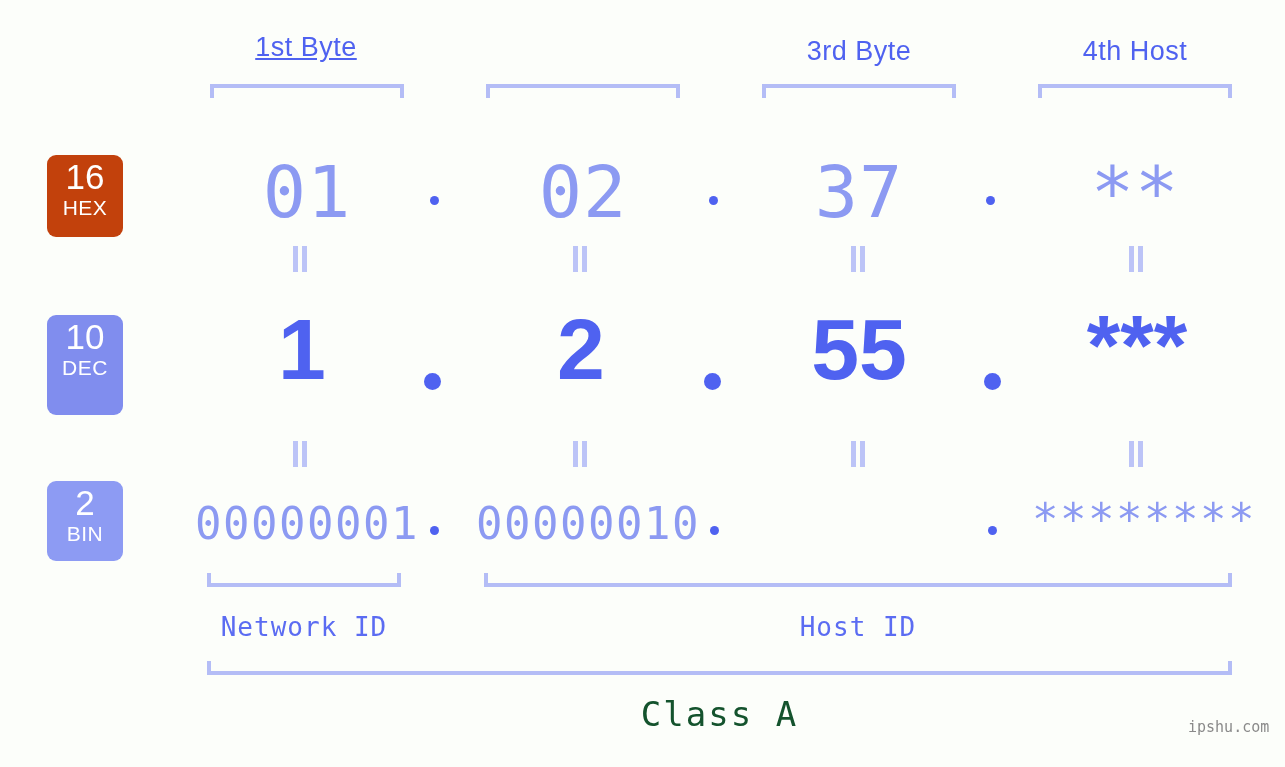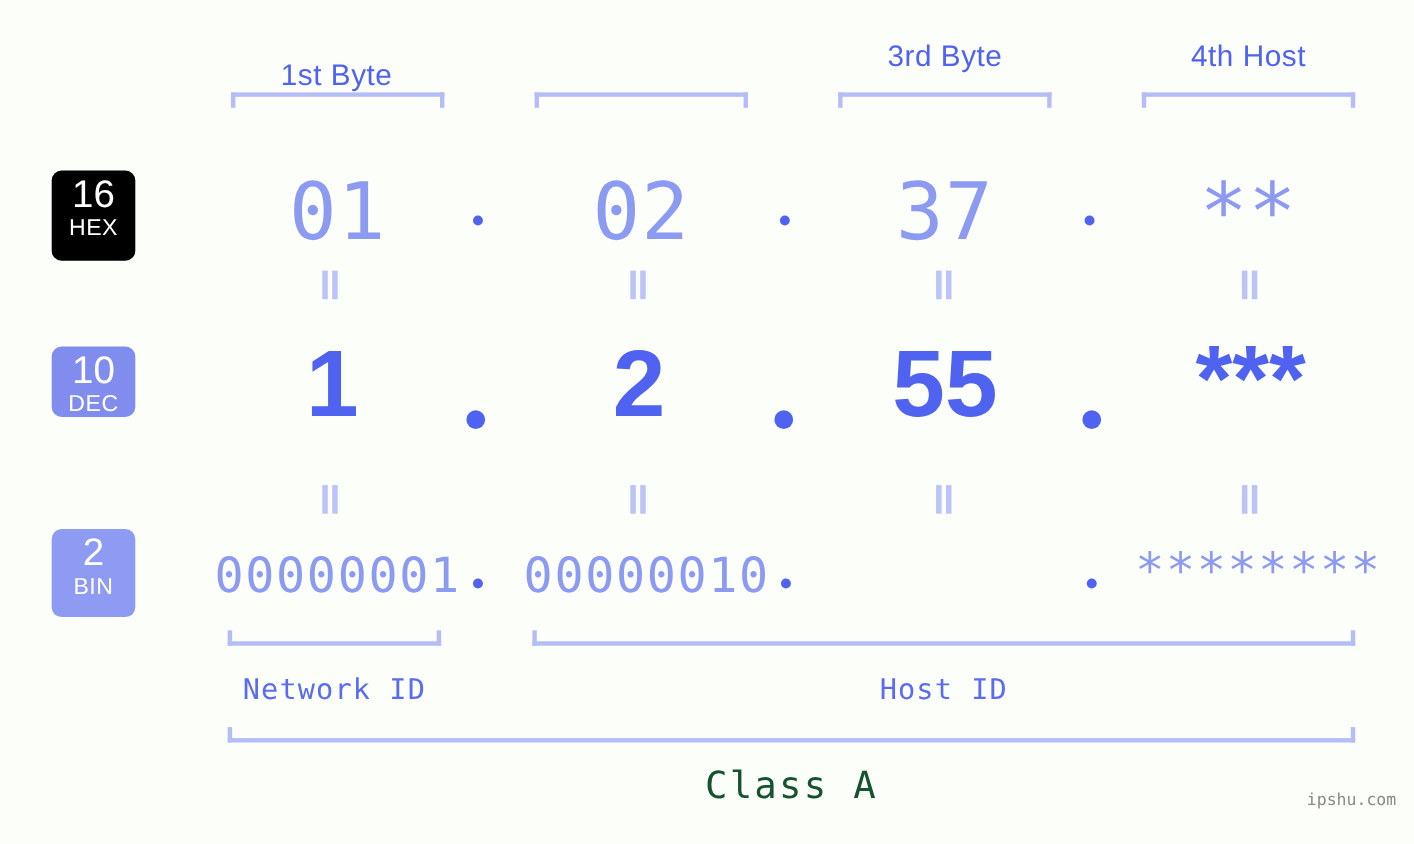--- a/index.html
+++ b/index.html
@@ -165,30 +165,30 @@
     font-size: 15px;
     color: #8a8a8a;
     white-space: nowrap;
   }
 </style>
 </head>
 <body>
 
 <div id="canvas">
 
-  <div class="byte-label" style="left:210px; top:53px; width:192px;">1st Byte</div>
+  <div class="byte-label" style="left:210px; top:32px; width:192px;text-decoration:underline;">1st Byte</div>
   <div class="byte-label" style="left:762px; top:36px; width:194px;">3rd Byte</div>
   <div class="byte-label" style="left:1038px; top:36px; width:194px;">4th Host</div>
 
   <div class="bracket-down" style="left:210px; top:84px; width:194px;"></div>
   <div class="bracket-down" style="left:486px; top:84px; width:194px;"></div>
   <div class="bracket-down" style="left:762px; top:84px; width:194px;"></div>
   <div class="bracket-down" style="left:1038px; top:84px; width:194px;"></div>
 
-  <div class="badge" style="left:47px; top:155px; height:82px; background:#000000;">
+  <div class="badge" style="left:47px; top:155px; height:82px; background:#c2410c;">
     <span class="num">16</span>
     <span class="nm">HEX</span>
   </div>
 
   <div class="val val-hex" style="left:210px; top:150px; width:194px;">01</div>
   <div class="dot-sm" style="left:430px; top:196px;"></div>
   <div class="val val-hex" style="left:486px; top:150px; width:194px;">02</div>
   <div class="dot-sm" style="left:709px; top:196px;"></div>
   <div class="val val-hex" style="left:762px; top:150px; width:194px;">37</div>
   <div class="dot-sm" style="left:986px; top:196px;"></div>
@@ -204,21 +204,21 @@
   </div>
   <div class="eq" style="left:848px; top:246px;">
     <i class="a"></i>
       <i class="b"></i>
   </div>
   <div class="eq" style="left:1126px; top:246px;">
     <i class="a"></i>
       <i class="b"></i>
   </div>
 
-  <div class="badge" style="left:47px; top:315px; height:64px; background:#808dee;">
+  <div class="badge" style="left:47px; top:315px; height:100px; background:#808dee;">
     <span class="num">10</span>
     <span class="nm">DEC</span>
   </div>
 
   <div class="val val-dec" style="left:205px; top:300px; width:194px;">1</div>
   <div class="dot-lg" style="left:424px; top:373px;"></div>
   <div class="val val-dec" style="left:484px; top:300px; width:194px;">2</div>
   <div class="dot-lg" style="left:704px; top:373px;"></div>
   <div class="val val-dec" style="left:762px; top:300px; width:194px;">55</div>
   <div class="dot-lg" style="left:984px; top:373px;"></div>

